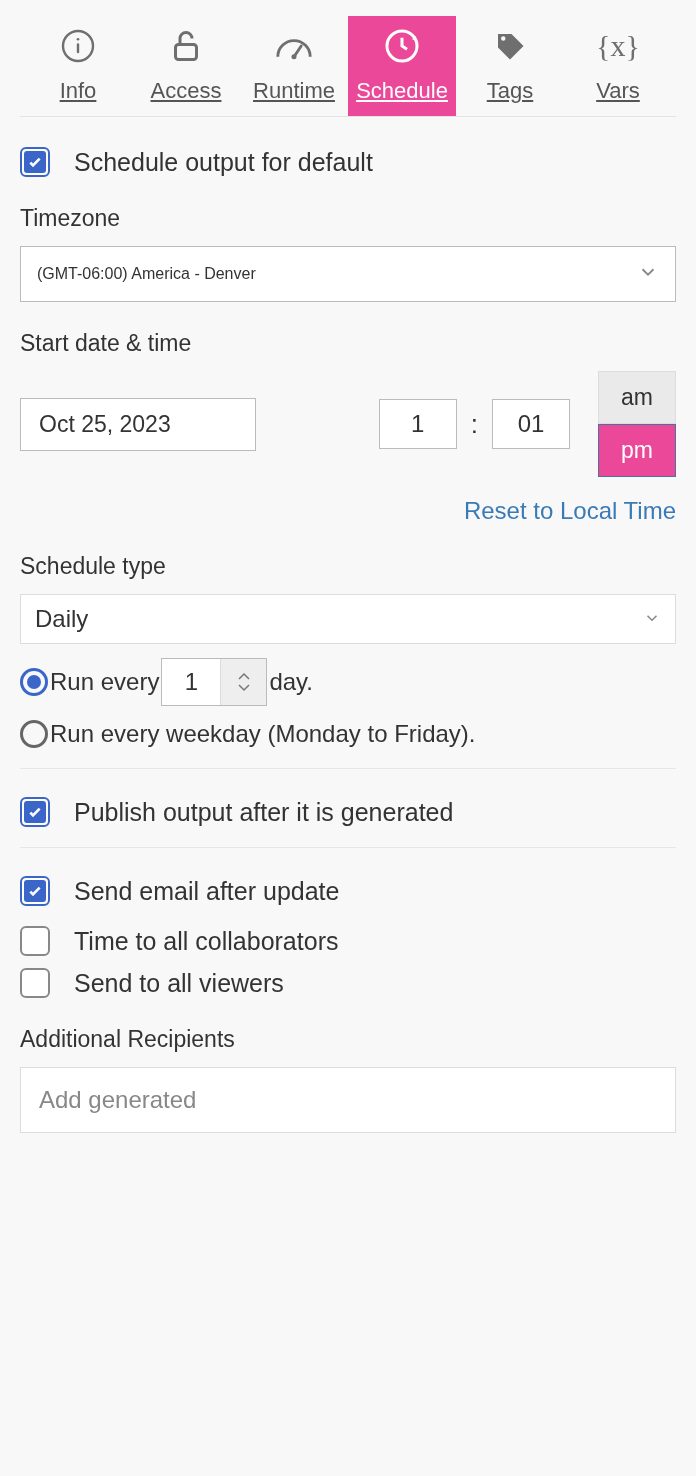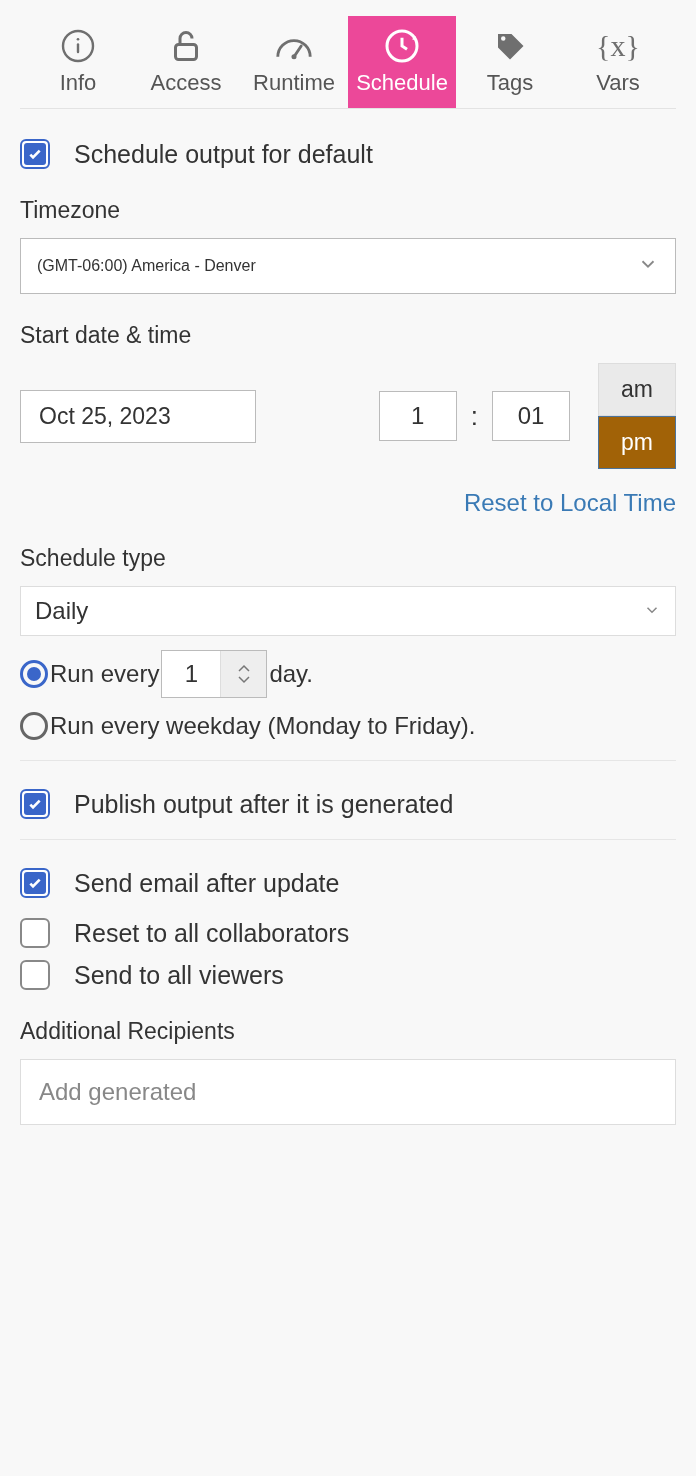--- a/index.html
+++ b/index.html
@@ -32,21 +32,21 @@
   .tab.active {
     background: #ec4899;
     color: #fff;
   }
   .tab .icon {
     height: 40px;
     display: flex;
     align-items: center;
     justify-content: center;
   }
-  .tab .label { margin-top: 4px; }
+  .tab .label { margin-top: 12px; text-decoration: underline; }
   .content { padding: 30px 20px 40px; }
   .row {
     display: flex;
     align-items: center;
     gap: 24px;
     margin-bottom: 20px;
   }
   .section-sep {
     border-top: 1px solid #e6e6e6;
     margin: 20px 0 28px;
@@ -116,21 +116,21 @@
   .colon { font-size: 26px; color: #333; }
   .ampm-group { display: flex; margin-left: 14px; flex-direction: column; }
   .ampm {
     width: 78px;
     padding: 12px 0;
     text-align: center;
     font-size: 23px;
     cursor: pointer;
   }
   .ampm.inactive { background: #eaeaea; color: #333; border:1px solid #ddd;}
-  .ampm.active { background: #a16207; color: #fff; border:1px solid #4c739b;text-align:center;}
+  .ampm.active { background: #ec4899; color: #fff; border:1px solid #4c739b;text-align:center;}
   .reset-link {
     text-align: right;
     font-size: 24px;
     color: #3a7ab5;
     margin-top: 20px;
     cursor: pointer;
   }
   .radio-row {
     display: flex;
     align-items: center;
@@ -358,21 +358,21 @@
         </span>
     </span>
     <span class="big-label">Send email after update</span>
   </div>
 
 
   <div class="row" style="margin-bottom:12px">
     <span class="checkbox">
       <span class="check-inner" style="background:transparent"></span>
     </span>
-    <span class="big-label">Reset to all collaborators</span>
+    <span class="big-label">Time to all collaborators</span>
   </div>
   <div class="row">
     <span class="checkbox">
       <span class="check-inner" style="background:transparent"></span>
     </span>
     <span class="big-label">Send to all viewers</span>
   </div>
 
   <div class="field-label">Additional Recipients</div>
   <div class="recipient-input">Add generated</div>

